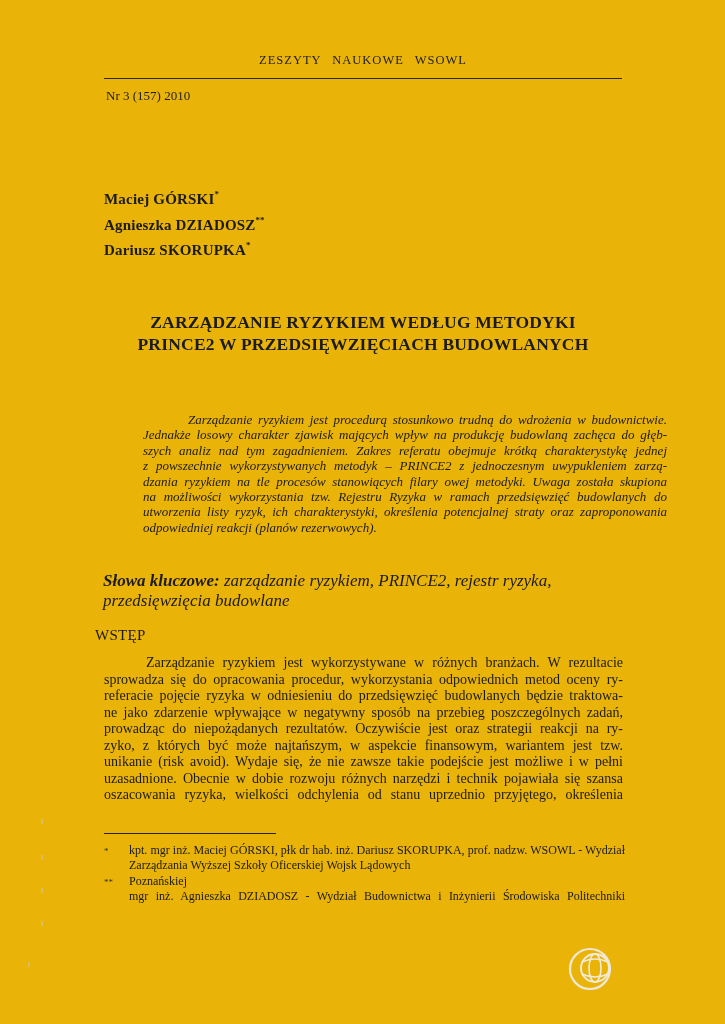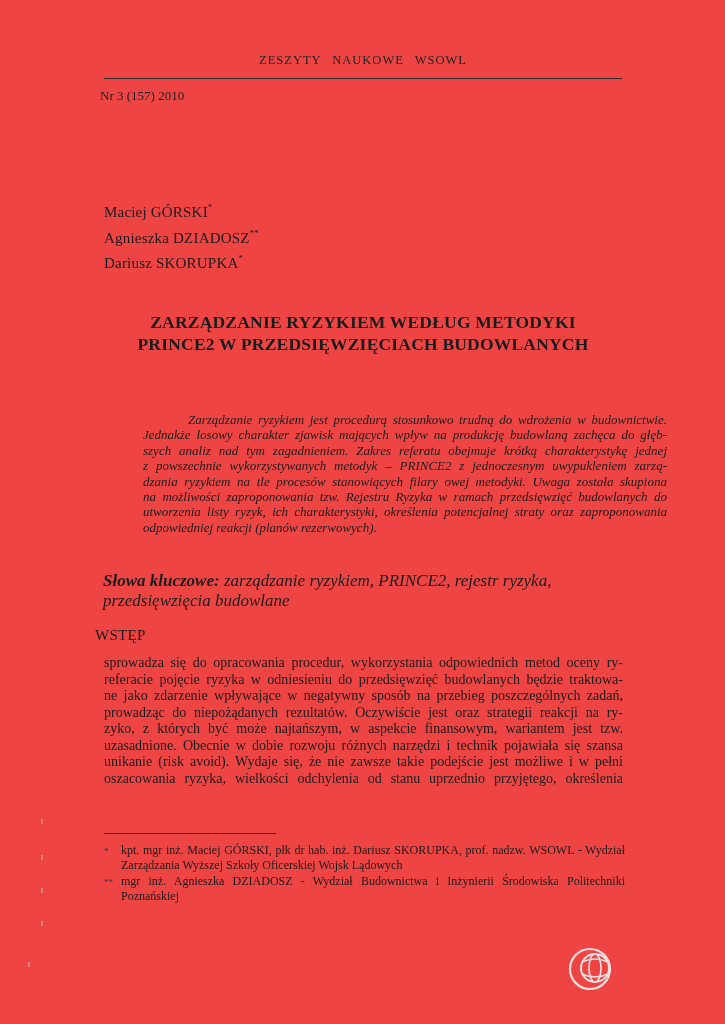--- a/index.html
+++ b/index.html
@@ -1,40 +1,40 @@
 <!DOCTYPE html>
 <html><head>
 <meta charset="utf-8">
 <style>
   html,body{margin:0;padding:0;background:#e8e8e8;}
   .page{
     position:relative;
     width:725px;height:1024px;
-    background:#ef4444;
+    background:#eab308;
     font-family:"Liberation Serif","DejaVu Serif",serif;
     color:#1b1b1b;
     overflow:hidden;
     margin:0 auto;
   }
   .journal-header{
     position:absolute;top:53px;left:104px;width:518px;
     text-align:center;font-size:12.5px;
     letter-spacing:1px;word-spacing:7px;
     color:#222;
   }
   .header-rule{
     position:absolute;top:78px;left:104px;width:518px;height:0;
     border-top:1.4px solid #2a2a2a;
   }
   .issue{
-    position:absolute;top:88px;left:100px;font-size:13px;color:#1f1f1f;
+    position:absolute;top:88px;left:106px;font-size:13px;color:#1f1f1f;
   }
   .authors{
-    position:absolute;top:198px;left:104px;
-    font-weight:normal;font-size:15px;line-height:21.5px;letter-spacing:.2px;
+    position:absolute;top:185px;left:104px;
+    font-weight:bold;font-size:15px;line-height:21.5px;letter-spacing:.2px;
   }
   .authors sup{font-size:9px;position:relative;top:-1px;letter-spacing:0;}
   .title{
     position:absolute;top:312px;left:104px;width:518px;
     text-align:center;font-weight:bold;font-size:17.5px;line-height:21.5px;
     letter-spacing:.2px;
   }
   .abstract{
     position:absolute;top:412px;left:103px;width:524px;
     font-style:italic;font-size:13px;line-height:15.4px;margin-left:40px;
@@ -62,21 +62,21 @@
   .fn-rule{
     position:absolute;top:833px;left:104px;width:172px;height:0;
     border-top:1.5px solid #242424;
   }
   .footnotes{
     position:absolute;top:843px;left:104px;width:521px;
     font-size:12px;line-height:15.3px;
   }
   .fn{display:flex;}
   .fn-marker{flex:none;width:17px;font-size:9px;padding-top:1px;color:#333;}
-  .fn-body{flex:1;}
+  .fn-body{flex:1;margin-left:8px;}
   .fn-body .line{height:15.3px;}
   .tick{
     position:absolute;width:2px;height:5px;background:#c9c9c9;opacity:.45;
   }
   .watermark{position:absolute;left:566px;top:945px;opacity:.9;}
 </style>
 </head>
 <body>
 
 <div class="page">
@@ -95,57 +95,58 @@
     <div class="line">ZARZĄDZANIE RYZYKIEM WEDŁUG METODYKI</div>
     <div class="line">PRINCE2 W PRZEDSIĘWZIĘCIACH BUDOWLANYCH</div>
   </div>
 
   <div class="abstract">
     <div class="line jl ind45">Zarządzanie ryzykiem jest procedurą stosunkowo trudną do wdrożenia w budownictwie.</div>
     <div class="line jl">Jednakże losowy charakter zjawisk mających wpływ na produkcję budowlaną zachęca do głęb-</div>
     <div class="line jl">szych analiz nad tym zagadnieniem. Zakres referatu obejmuje krótką charakterystykę jednej</div>
     <div class="line jl">z powszechnie wykorzystywanych metodyk – PRINCE2 z jednoczesnym uwypukleniem zarzą-</div>
     <div class="line jl">dzania ryzykiem na tle procesów stanowiących filary owej metodyki. Uwaga została skupiona</div>
-    <div class="line jl">na możliwości zaproponowania tzw. Rejestru Ryzyka w ramach przedsięwzięć budowlanych do</div>
+    <div class="line jl">na możliwości wykorzystania tzw. Rejestru Ryzyka w ramach przedsięwzięć budowlanych do</div>
     <div class="line jl">utworzenia listy ryzyk, ich charakterystyki, określenia potencjalnej straty oraz zaproponowania</div>
     <div class="line jl-end">odpowiedniej reakcji (planów rezerwowych).</div>
   </div>
 
   <div class="keywords">
     <span class="kw-label">Słowa kluczowe:</span><span> zarządzanie ryzykiem, PRINCE2, rejestr ryzyka, przedsięwzięcia budowlane</span>
   </div>
 
   <div class="section-heading">WSTĘP</div>
 
   <div class="bodytext">
+    <div class="line jl ind42">Zarządzanie ryzykiem jest wykorzystywane w różnych branżach. W rezultacie</div>
     <div class="line jl">sprowadza się do opracowania procedur, wykorzystania odpowiednich metod oceny ry-</div>
     <div class="line jl">referacie pojęcie ryzyka w odniesieniu do przedsięwzięć budowlanych będzie traktowa-</div>
     <div class="line jl">ne jako zdarzenie wpływające w negatywny sposób na przebieg poszczególnych zadań,</div>
     <div class="line jl">prowadząc do niepożądanych rezultatów. Oczywiście jest oraz strategii reakcji na ry-</div>
     <div class="line jl">zyko, z których być może najtańszym, w aspekcie finansowym, wariantem jest tzw.</div>
+    <div class="line jl">unikanie (risk avoid). Wydaje się, że nie zawsze takie podejście jest możliwe i w pełni</div>
     <div class="line jl">uzasadnione. Obecnie w dobie rozwoju różnych narzędzi i technik pojawiała się szansa</div>
-    <div class="line jl">unikanie (risk avoid). Wydaje się, że nie zawsze takie podejście jest możliwe i w pełni</div>
     <div class="line jl">oszacowania ryzyka, wielkości odchylenia od stanu uprzednio przyjętego, określenia</div>
   </div>
 
   <div class="fn-rule"></div>
 
   <div class="footnotes">
     <div class="fn">
       <span class="fn-marker">*</span>
       <span class="fn-body">
         <span class="line jl">kpt. mgr inż. Maciej GÓRSKI, płk dr hab. inż. Dariusz SKORUPKA, prof. nadzw. WSOWL - Wydział</span>
         <span class="line jl-end">Zarządzania Wyższej Szkoły Oficerskiej Wojsk Lądowych</span>
       </span>
     </div>
     <div class="fn">
       <span class="fn-marker">**</span>
       <span class="fn-body">
+        <span class="line jl-end">Poznańskiej</span>
         <span class="line jl">mgr inż. Agnieszka DZIADOSZ - Wydział Budownictwa i Inżynierii Środowiska Politechniki</span>
-        <span class="line jl-end">Poznańskiej</span>
       </span>
     </div>
   </div>
 
   <div class="tick" style="left:41px;top:819px;"></div>
   <div class="tick" style="left:41px;top:855px;"></div>
   <div class="tick" style="left:41px;top:888px;"></div>
   <div class="tick" style="left:41px;top:921px;"></div>
   <div class="tick" style="left:28px;top:962px;"></div>
 

